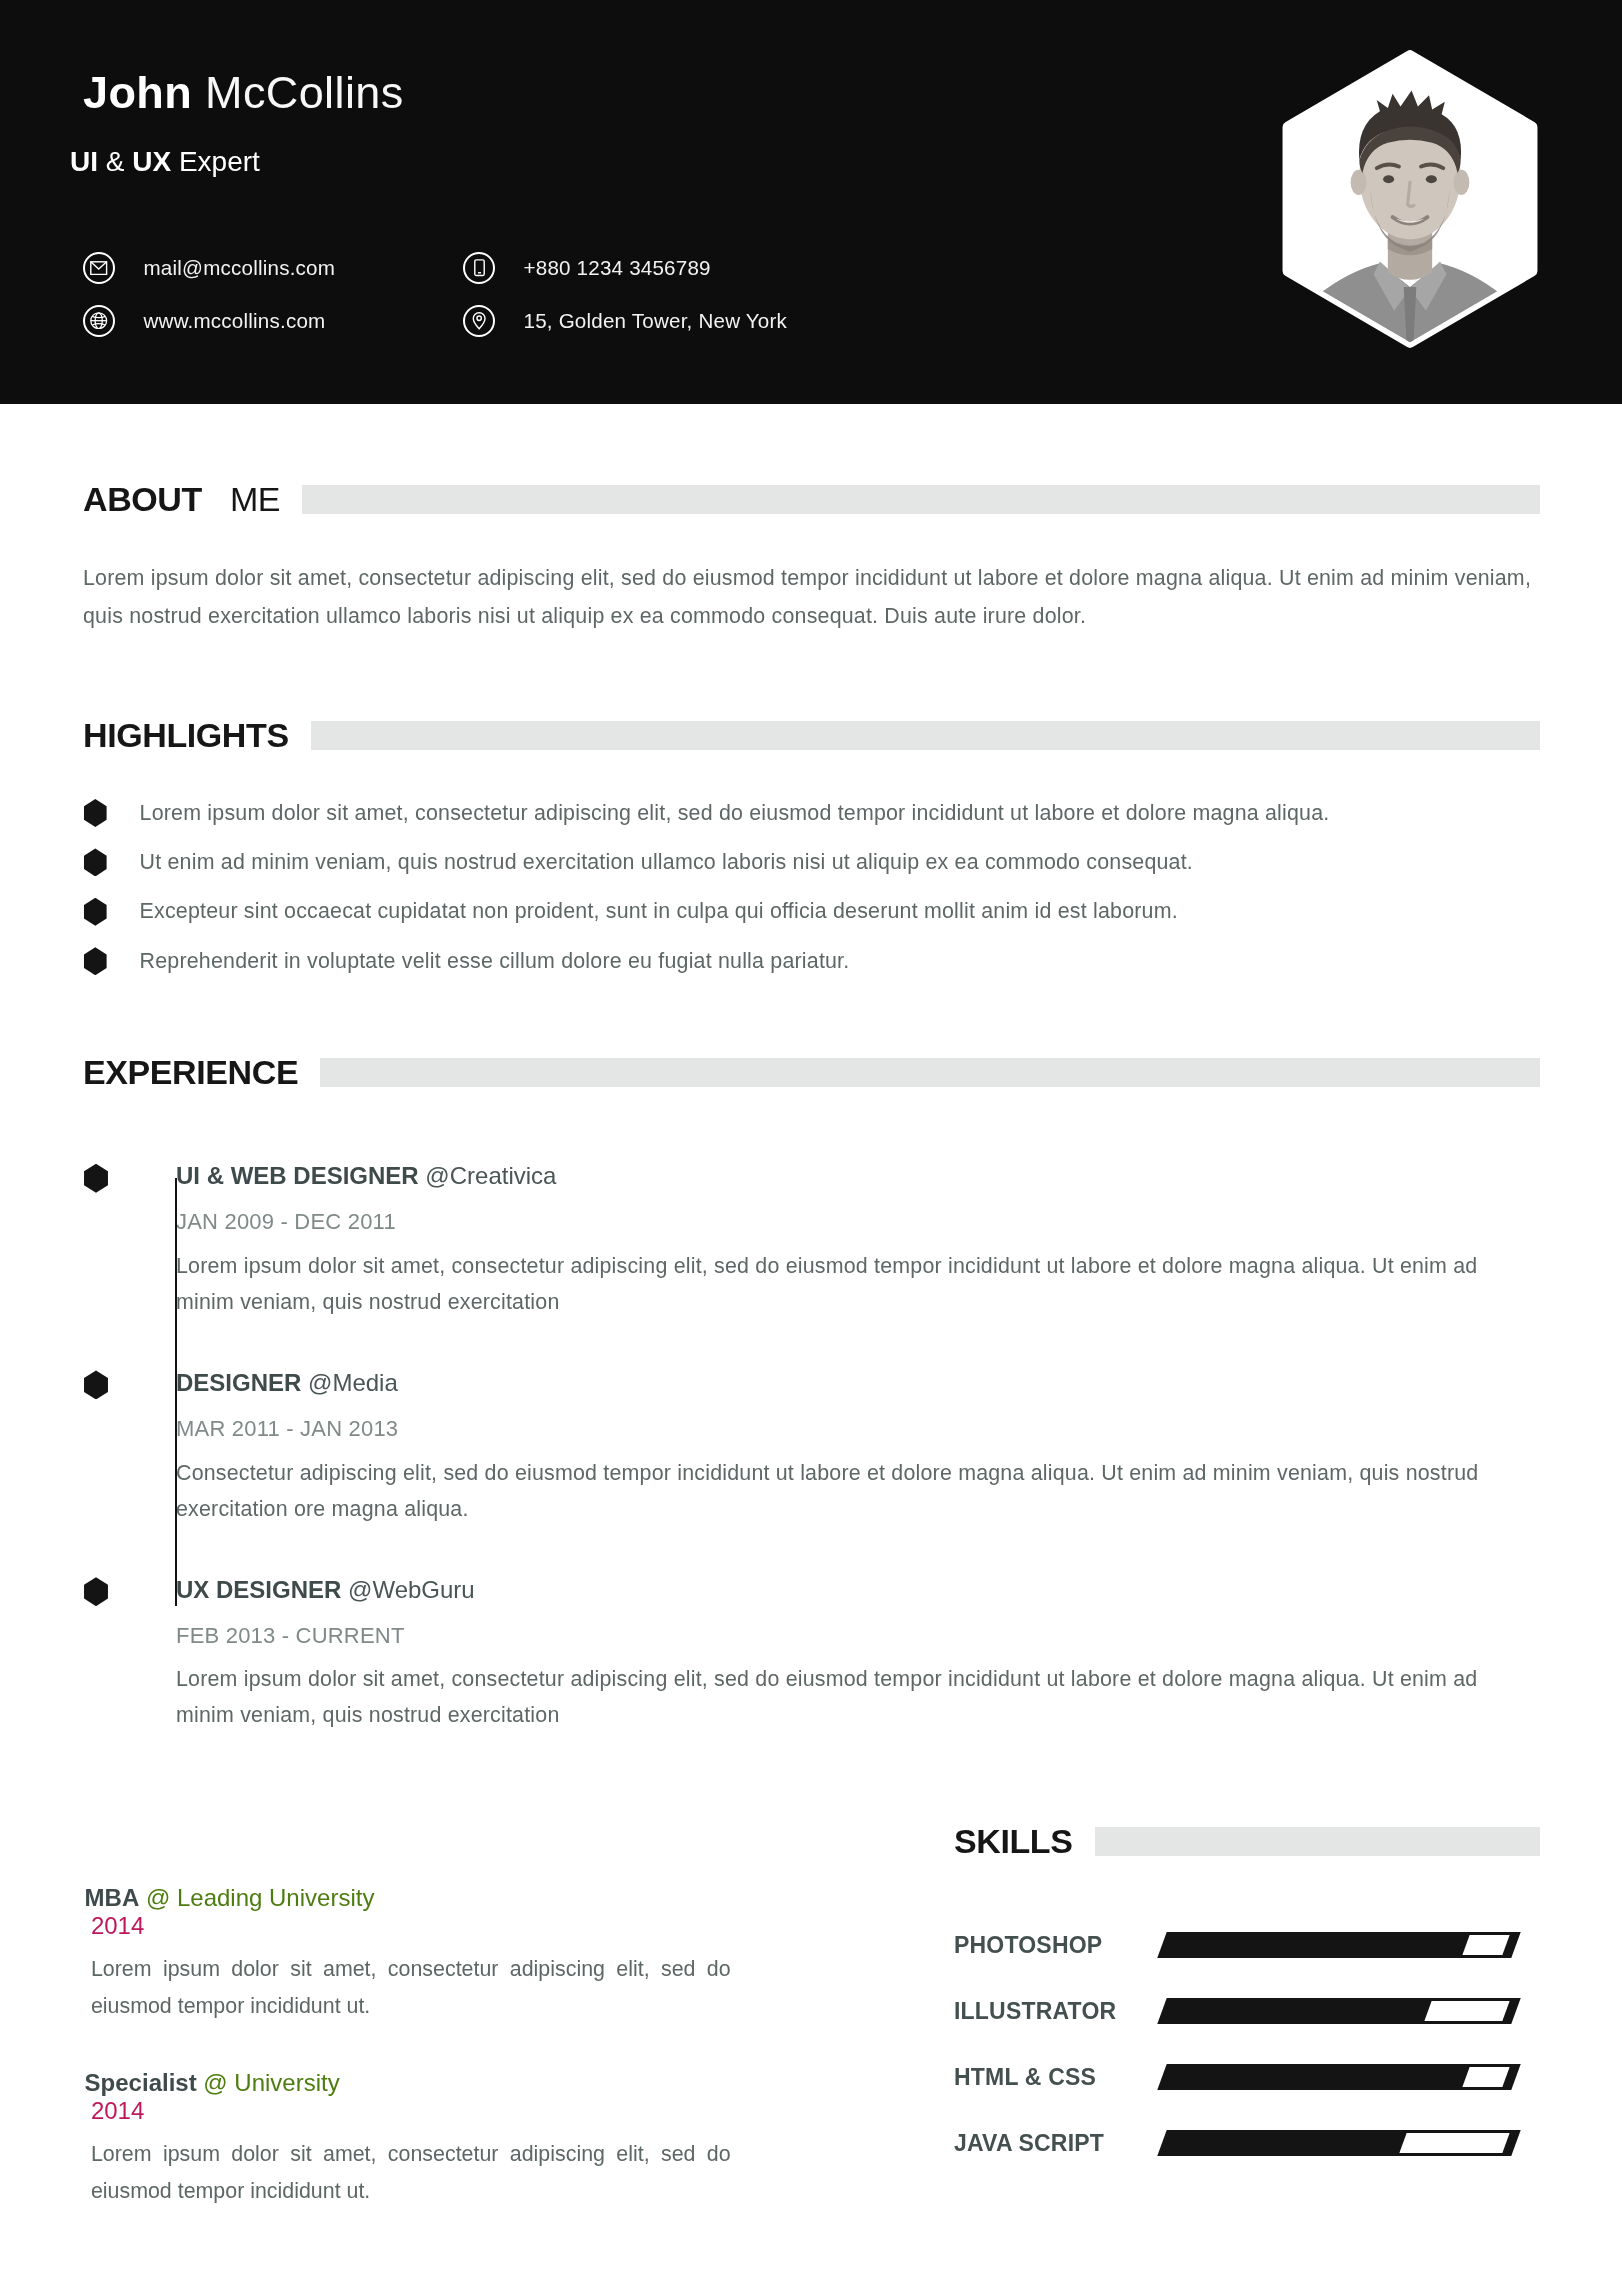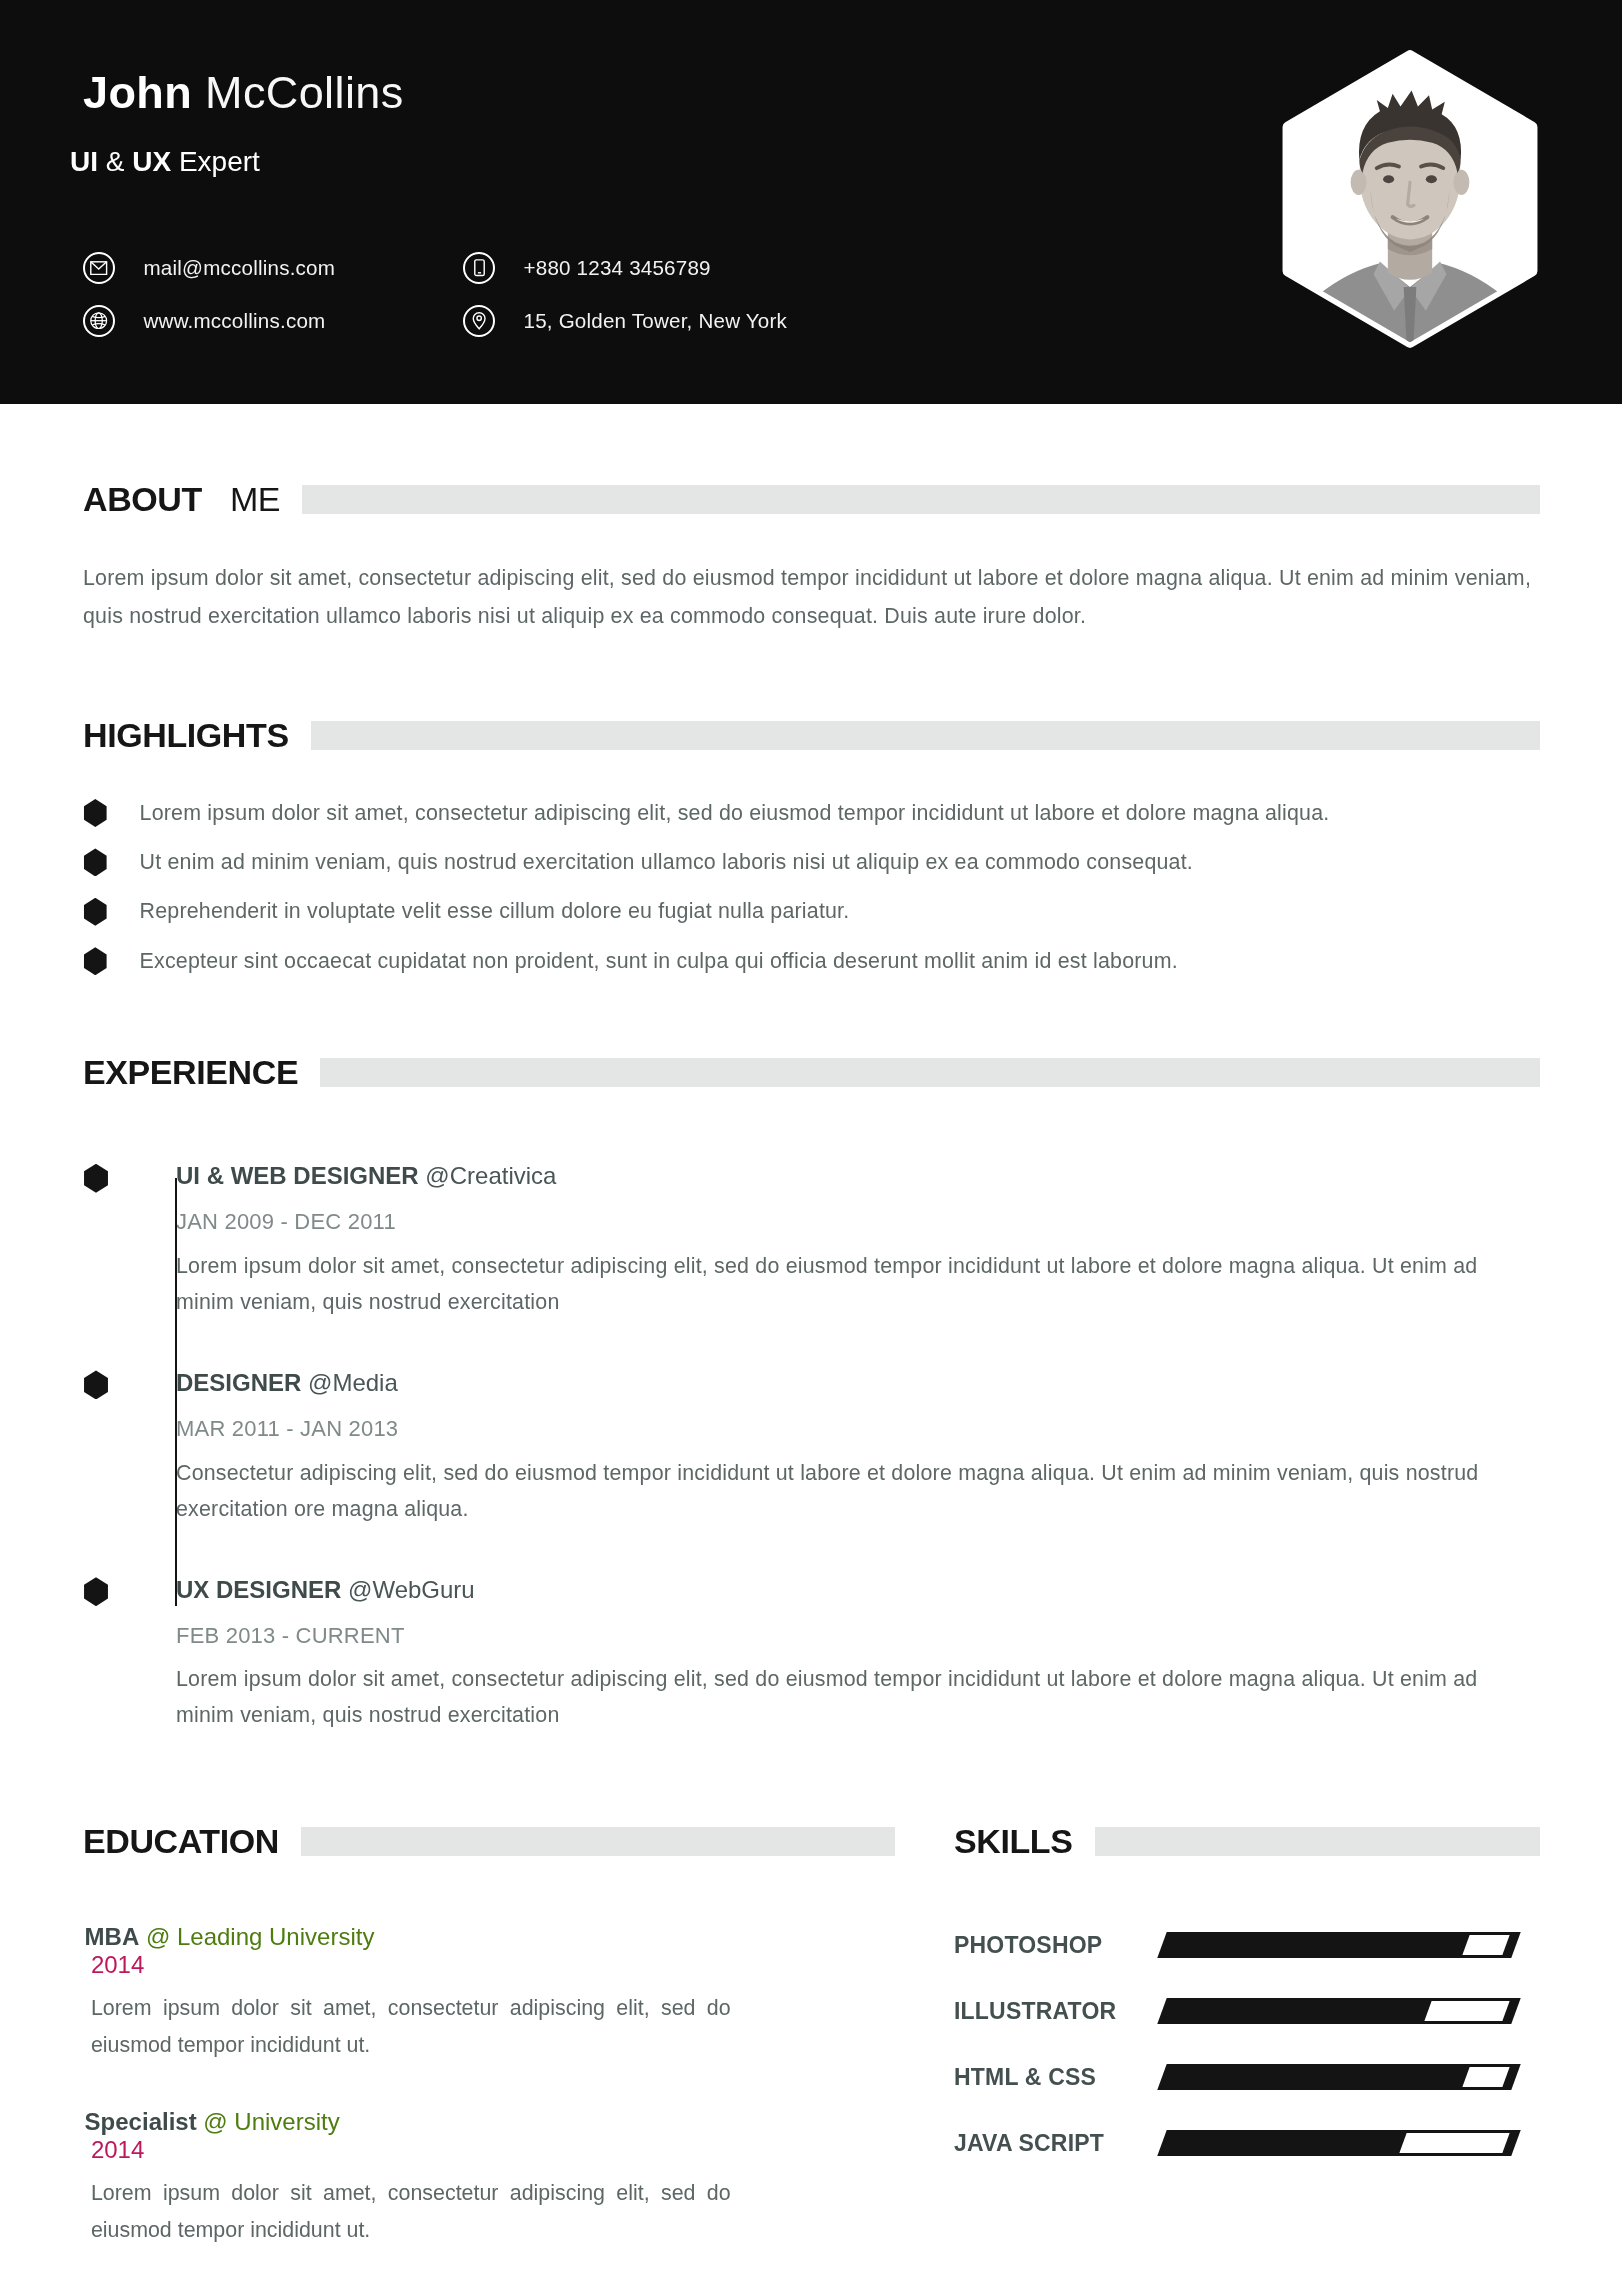--- a/index.html
+++ b/index.html
@@ -215,25 +215,25 @@
       <div class="hl-item">
         <span class="hex"></span>
         <span class="hl-text">Lorem ipsum dolor sit amet, consectetur adipiscing elit, sed do eiusmod tempor incididunt ut labore et dolore magna aliqua.</span>
       </div>
       <div class="hl-item">
         <span class="hex"></span>
         <span class="hl-text">Ut enim ad minim veniam, quis nostrud exercitation ullamco laboris nisi ut aliquip ex ea commodo consequat.</span>
       </div>
       <div class="hl-item">
         <span class="hex"></span>
-        <span class="hl-text">Reprehenderit in voluptate velit esse cillum dolore eu fugiat nulla pariatur.</span>
+        <span class="hl-text">Excepteur sint occaecat cupidatat non proident, sunt in culpa qui officia deserunt mollit anim id est laborum.</span>
       </div>
       <div class="hl-item">
         <span class="hex"></span>
-        <span class="hl-text">Excepteur sint occaecat cupidatat non proident, sunt in culpa qui officia deserunt mollit anim id est laborum.</span>
+        <span class="hl-text">Reprehenderit in voluptate velit esse cillum dolore eu fugiat nulla pariatur.</span>
       </div>
     </div>
   </div>
 
   <div class="experience-section">
     <div class="sec-header">
       <div class="sec-title">
         <span class="b">EXPERIENCE</span>
       </div>
       <div class="sec-bar"></div>
@@ -282,26 +282,20 @@
           <div class="job-period">FEB 2013 - CURRENT</div>
           <div class="job-desc">Lorem ipsum dolor sit amet, consectetur adipiscing elit, sed do eiusmod tempor incididunt ut labore et dolore magna aliqua. Ut enim ad minim veniam, quis nostrud exercitation</div>
         </div>
       </div>
     </div>
   </div>
 
   <div class="bottom-row">
 
     <div class="edu-col">
-      <div class="sec-header">
-        <div class="sec-title">
-          <span class="b">EDUCATION</span>
-        </div>
-        <div class="sec-bar"></div>
-      </div>
 
       <div class="edu-entry">
         <div class="edu-degree">
           <span class="b">MBA</span>
           <span class="r">@ Leading University</span>
         </div>
         <div class="edu-year">2014</div>
         <div class="edu-desc">Lorem ipsum dolor sit amet, consectetur adipiscing elit, sed do eiusmod tempor incididunt ut.</div>
       </div>
 

